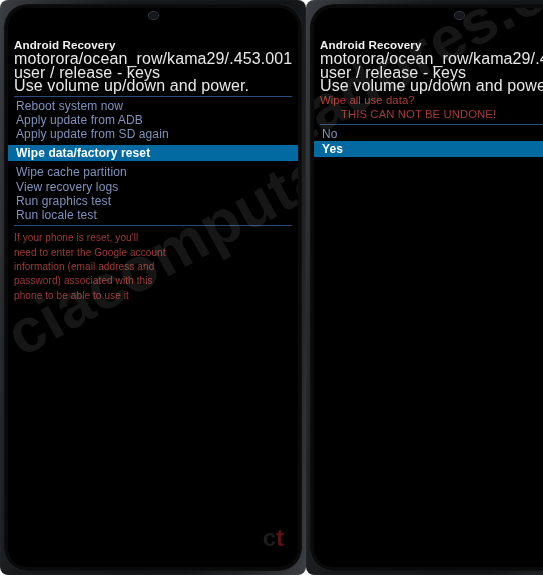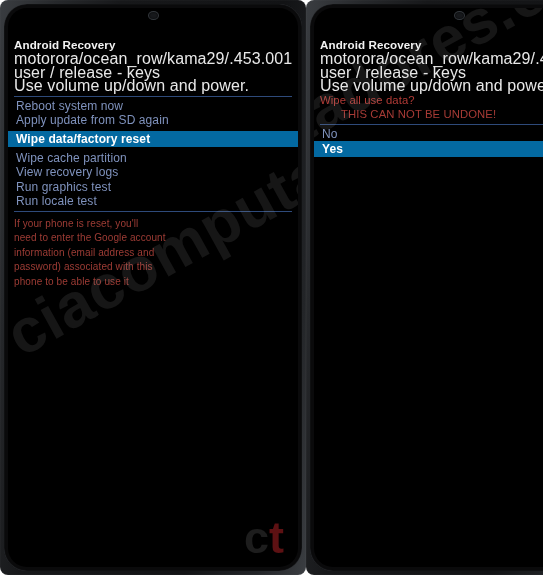--- a/index.html
+++ b/index.html
@@ -167,21 +167,21 @@
     white-space: nowrap;
     pointer-events: none;
     font-family: "Liberation Sans", sans-serif;
   }
 
   .wm-ct {
     position: absolute;
     right: 14px;
     bottom: 12px;
     z-index: 7;
-    font-size: 45px;
+    font-size: 24px;
     font-weight: bold;
     line-height: 34px;
     pointer-events: none;
     font-family: "Liberation Sans", sans-serif;
   }
   .wm-ct .c { color: #1d1d1d; }
   .wm-ct .t { color: #5d1113; }
 </style>
 </head>
 <body>
@@ -200,20 +200,21 @@
 
         <div class="hdr-title">Android Recovery</div>
         <div class="hdr-line">motorora/ocean_row/kama29/.453.001</div>
         <div class="hdr-line">user / release - keys</div>
         <div class="hdr-line">Use volume up/down and power.</div>
 
         <div class="divider"></div>
 
         <div class="menu">
           <div class="menu-item">Reboot system now</div>
+          <div class="menu-item">Apply update from ADB</div>
           <div class="menu-item">Apply update from SD again</div>
 
           <div class="menu-gap"></div>
 
           <div class="menu-item selected">Wipe data/factory reset</div>
 
           <div class="menu-gap"></div>
 
           <div class="menu-item">Wipe cache partition</div>
           <div class="menu-item">View recovery logs</div>

